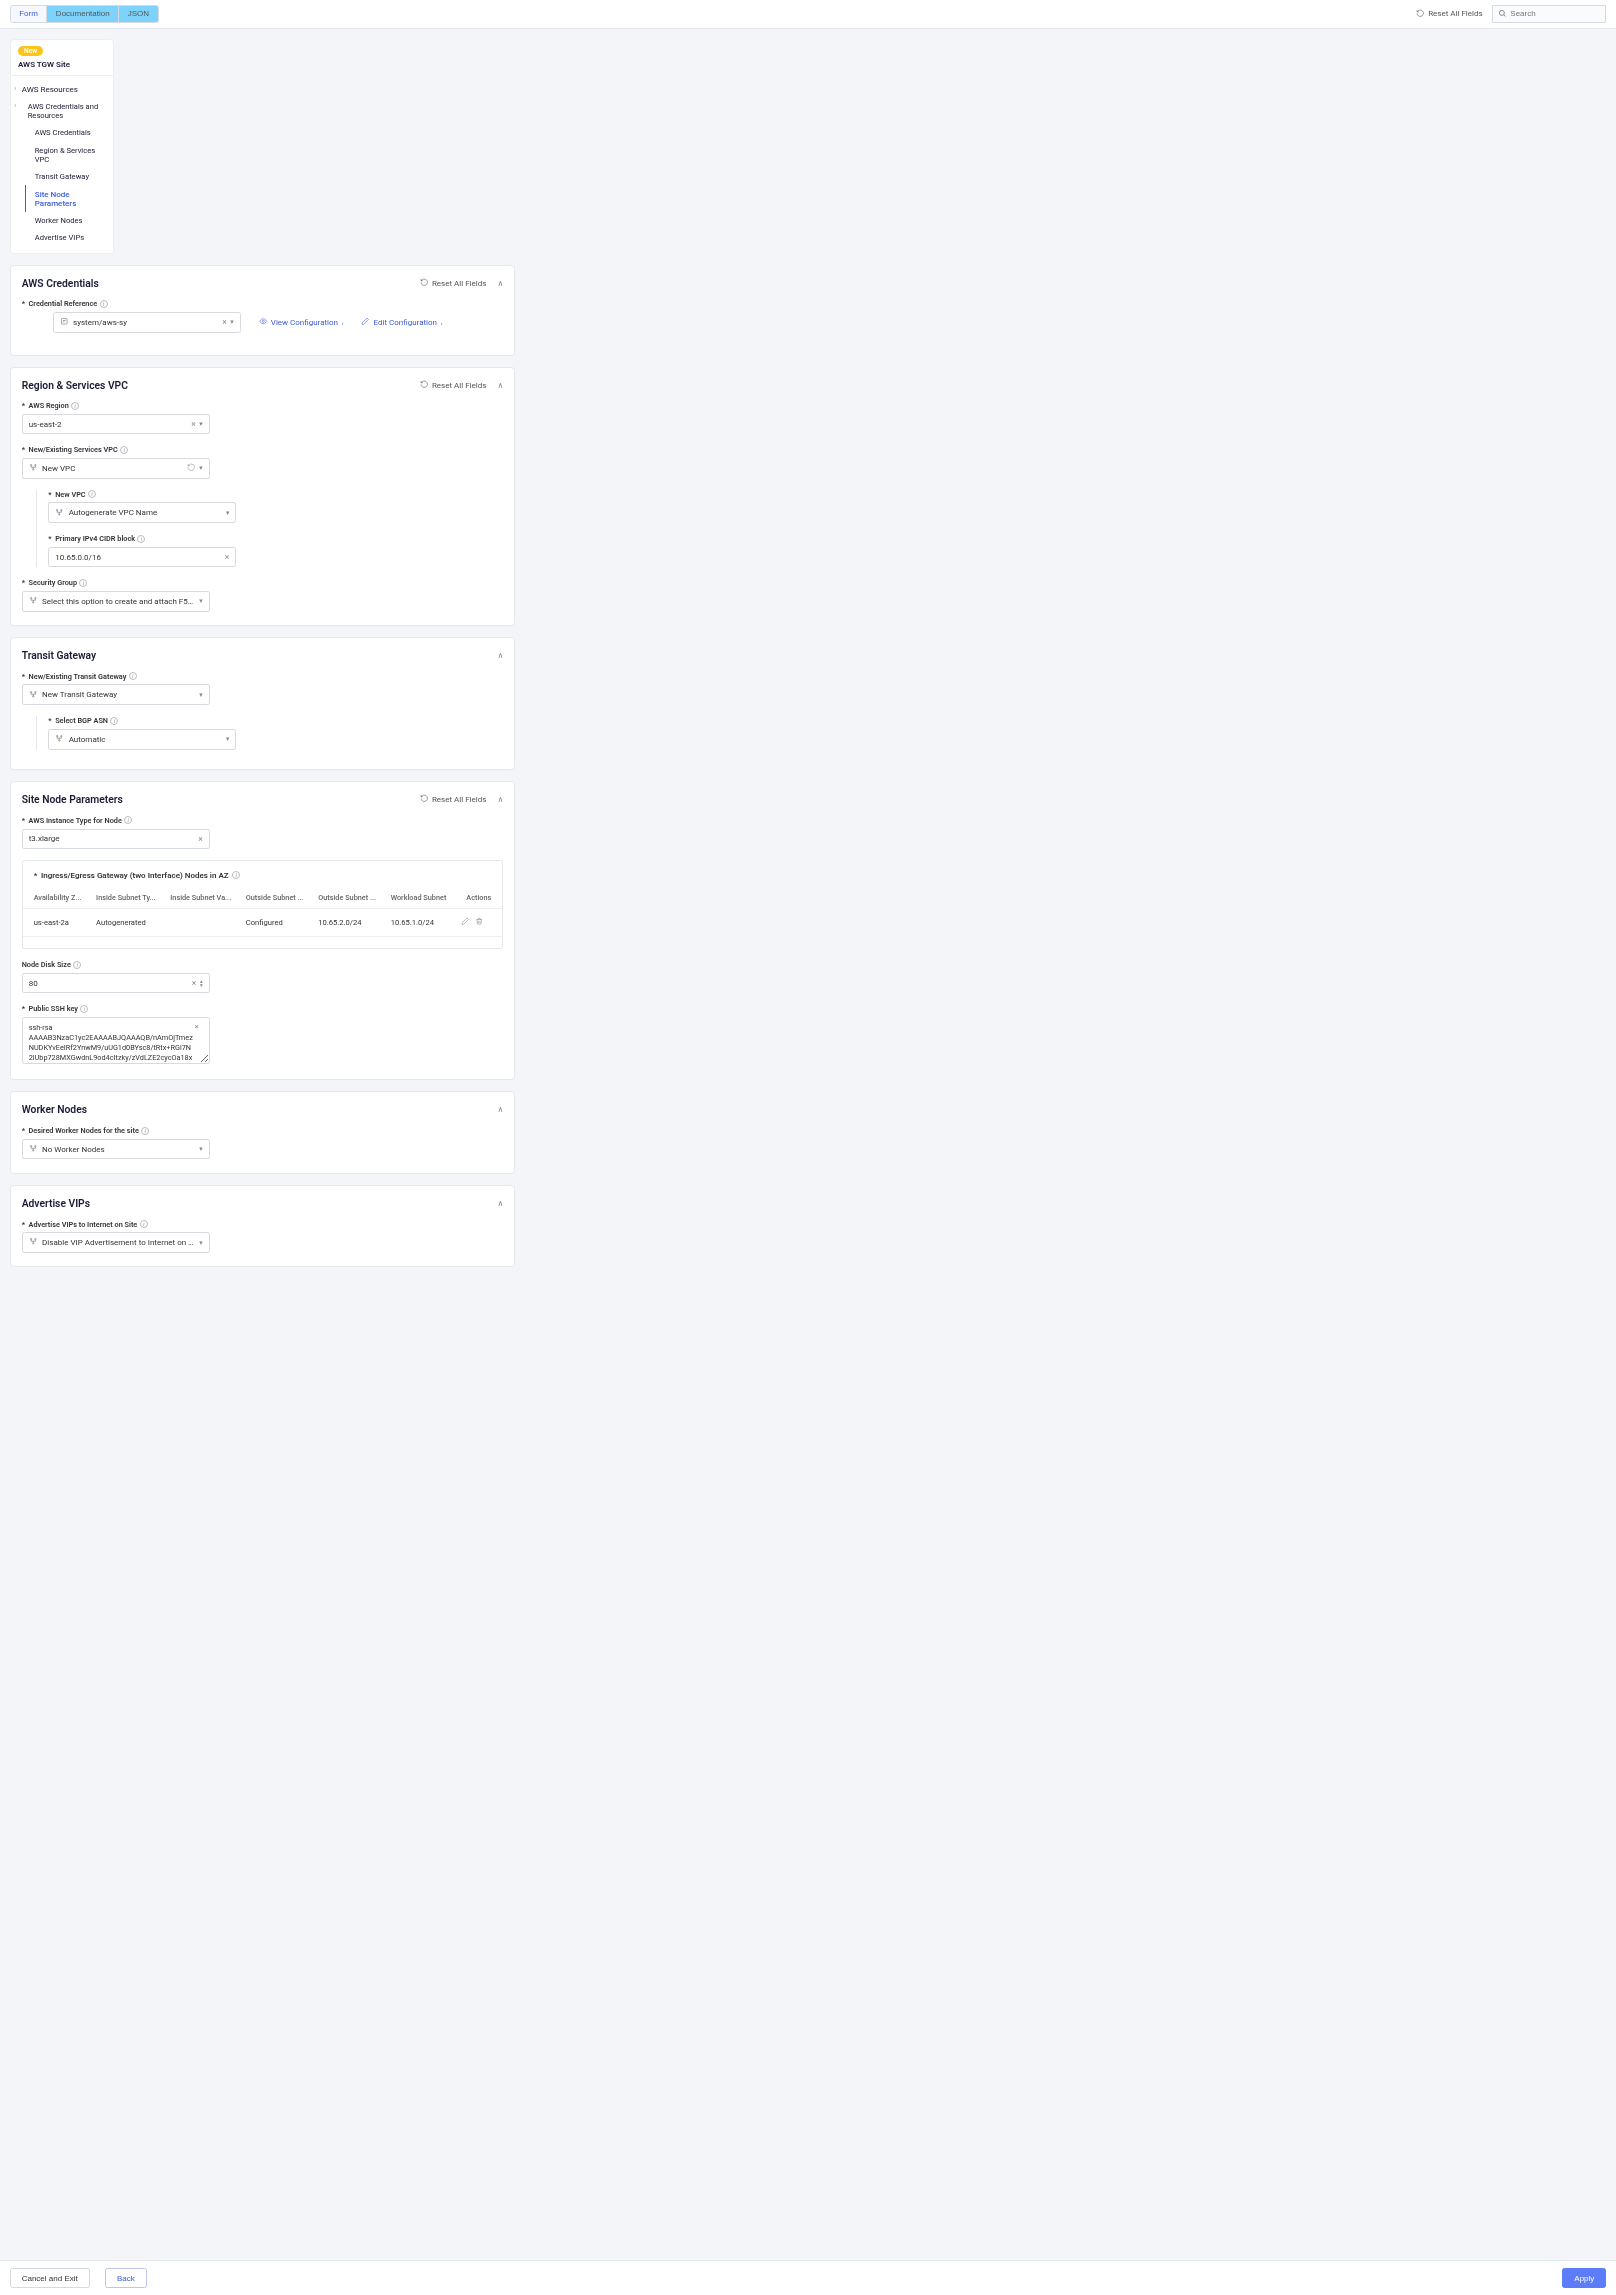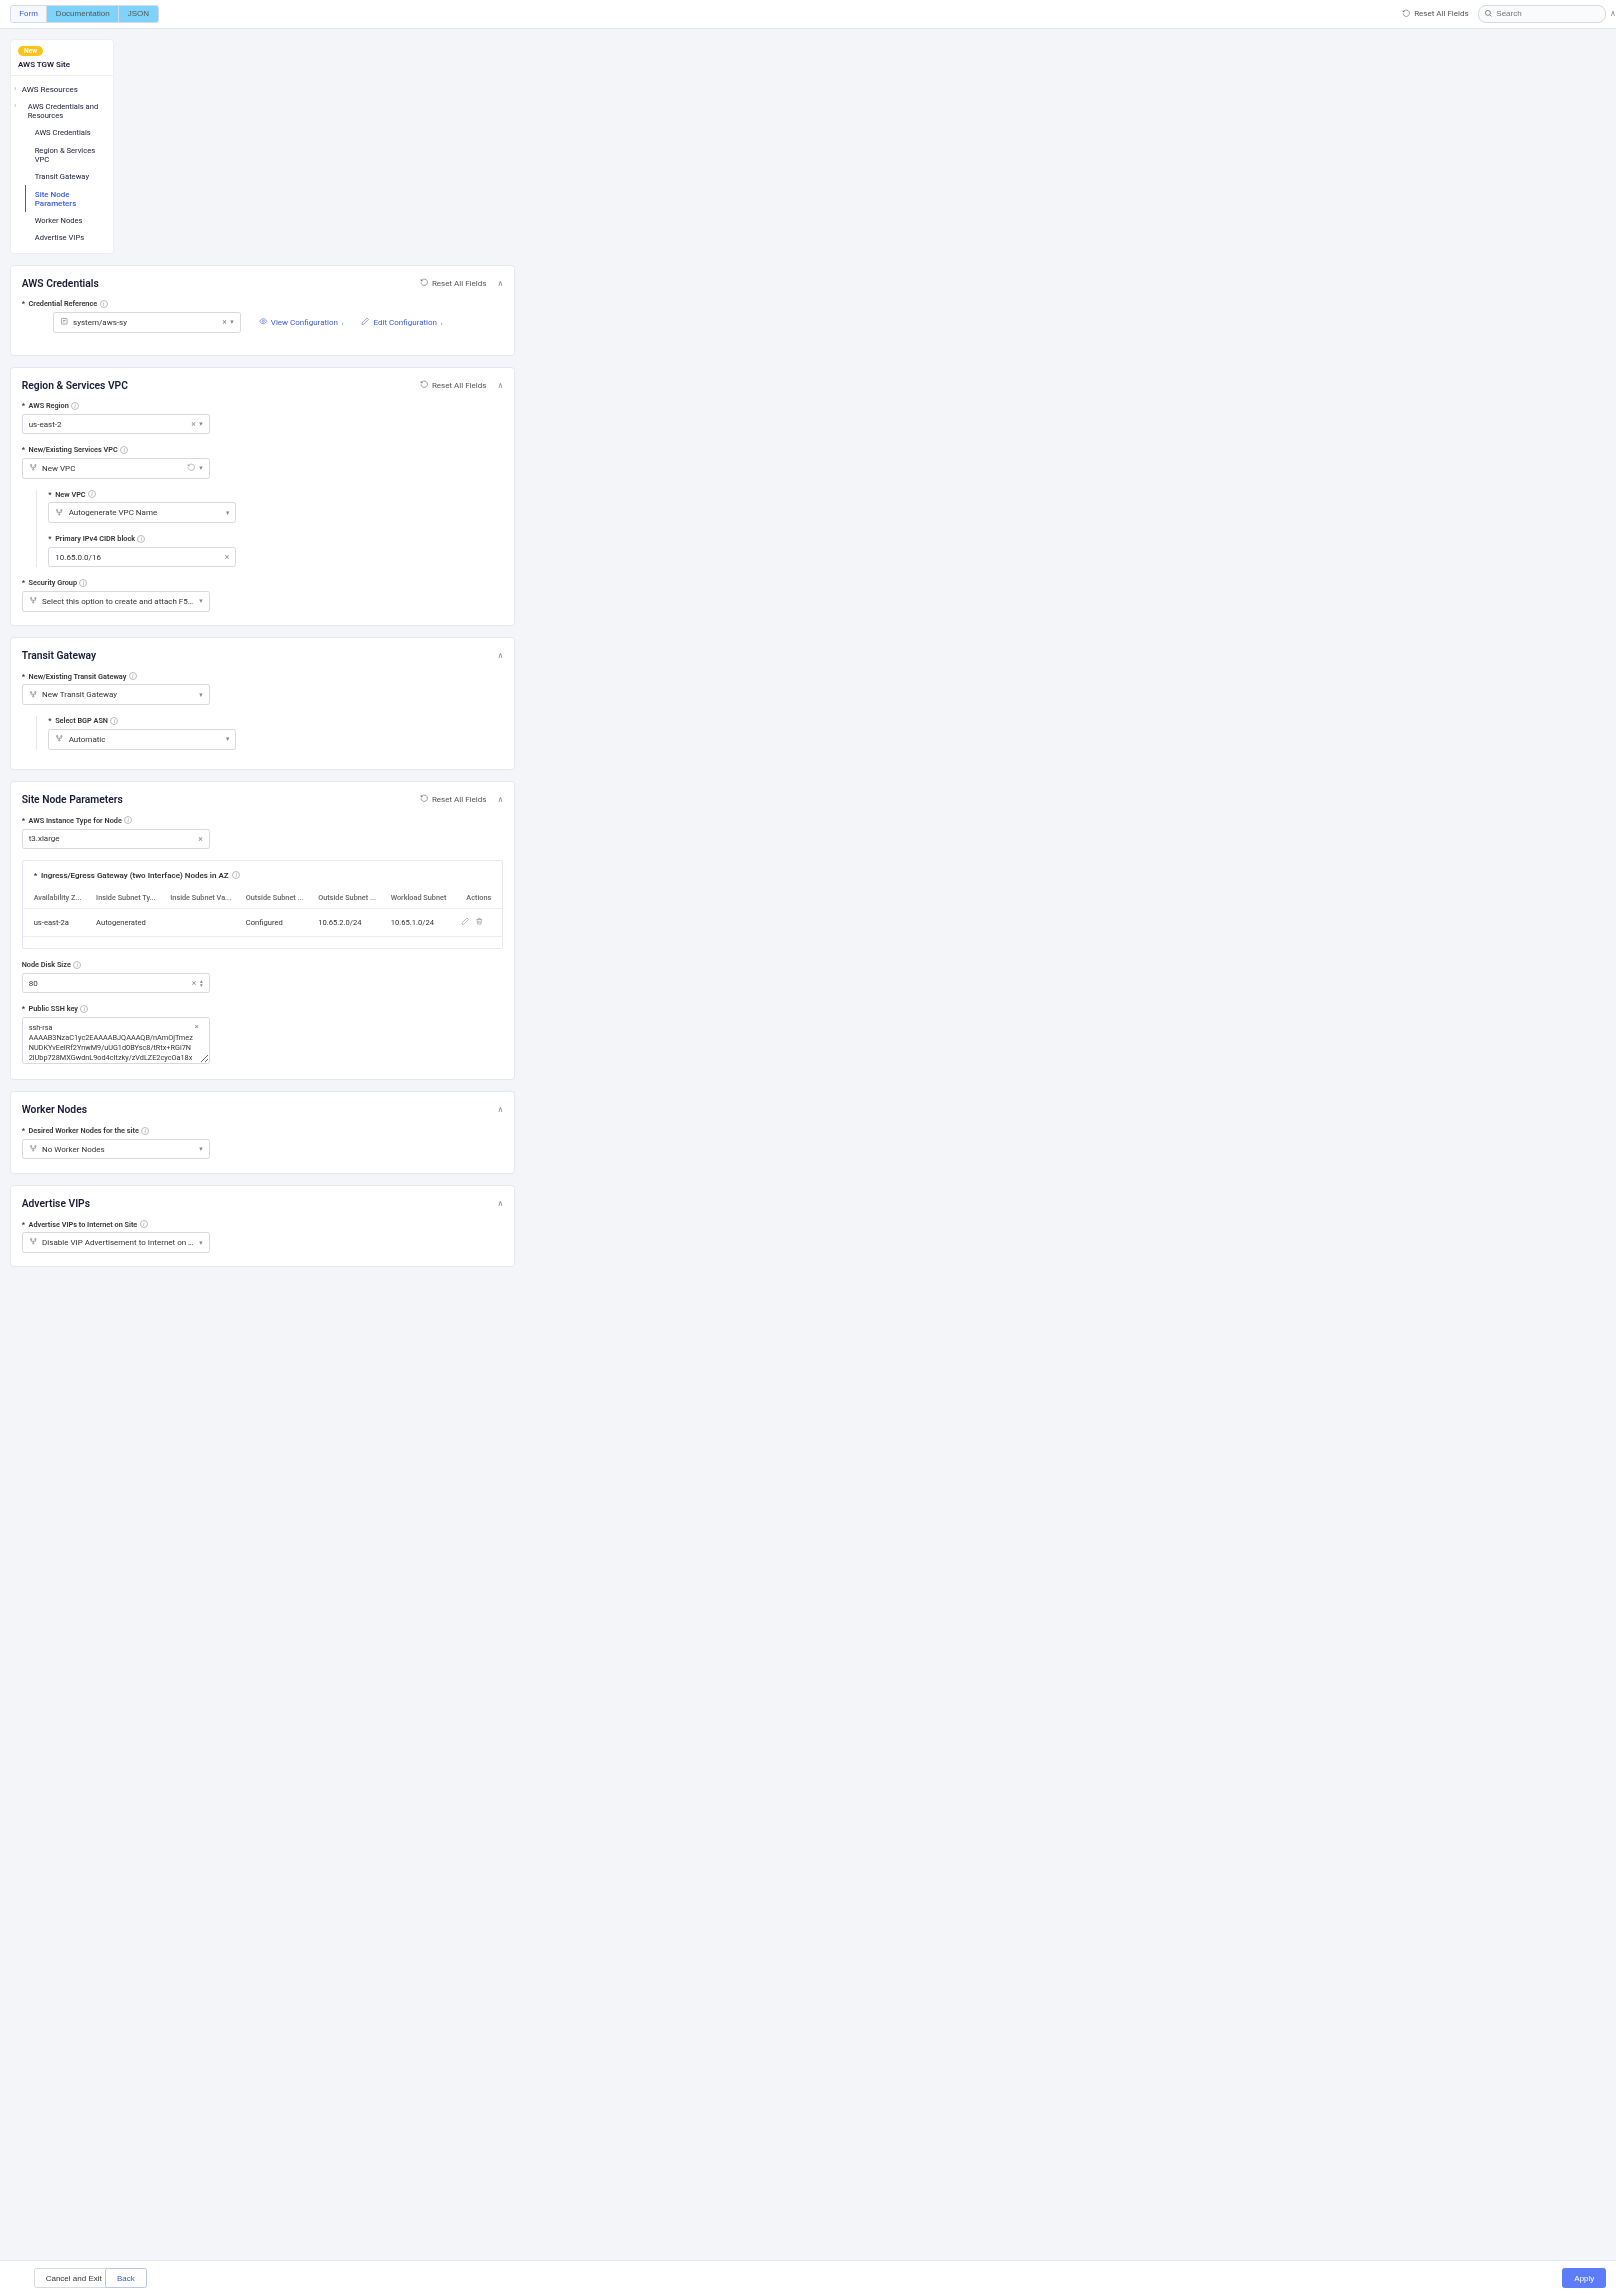--- a/index.html
+++ b/index.html
@@ -5,21 +5,21 @@
 * { box-sizing: border-box; margin: 0; padding: 0; }
 body { font-family: -apple-system, BlinkMacSystemFont, "Segoe UI", Roboto, Helvetica, Arial, sans-serif; font-size: 8px; color: #333; background: #f4f5f8; }
 
 .topbar { display: flex; align-items: center; justify-content: space-between; padding: 4.9px 9.7px; background: #fff; border-bottom: 0.6px solid #e4e7ed; }
 .tab-group { display: flex; border: 0.6px solid #d6d9e0; border-radius: 2.4px; overflow: hidden; }
 .tab-btn { padding: 3.6px 8.5px; background: #7dd3fc; border: none; font-size: 8px; color: #555; cursor: pointer; border-right: 0.6px solid #d6d9e0; }
 .tab-btn:last-child { border-right: none; }
 .tab-btn.active { color: #3b5bdb; font-weight: 500; background: #f6f8ff; }
 .topbar-right { display: flex; align-items: center; gap: 9.7px; }
 .reset-link { display: flex; align-items: center; gap: 3.6px; color: #555; font-size: 8px; cursor: pointer; }
-.search-wrap { position: relative; display: flex; align-items: center; border: 0.6px solid #d6d9e0; border-radius: 8px; padding: 2.4px 4.9px; width: 128px; background:#fafbfc;}
+.search-wrap { position: relative; display: flex; align-items: center; border: 0.6px solid #d6d9e0; border-radius: 1px; padding: 2.4px 4.9px; width: 114px; background:#fafbfc;}
 .search-wrap input { border: none; outline: none; flex: 1; margin-left: 3.6px; font-size: 8px; background:transparent; color:#666;}
 .search-nav { display: flex; gap: 2.4px; margin-left: 3.6px; color: #888; }
 
 .layout { display: flex; align-items: flex-start; padding: 9.7px; gap: 11px; padding-bottom: 49px; flex-direction: column;}
 .sidebar { width: 104px; background: #fff; border-radius: 3.6px; padding-bottom: 6px; flex-shrink:0; border:0.6px solid #eee;}
 .sidebar .badge { display: inline-block; background: #fcc419; color: #fff; font-size: 6.7px; padding: 1.2px 6px; border-radius: 6px; margin: 6px 7.3px 3.6px; font-weight:600;}
 .sidebar .title { font-weight: 600; font-size: 8px; padding: 0 7.3px 6px; color:#1a1b36; }
 .nav-list { list-style: none; border-top: 0.6px solid #eee; padding-top: 4.9px; }
 .nav-list li { font-size: 8px; padding: 4.2px 7.3px 4.2px 11px; color: #1a1b36; cursor: pointer; position:relative;}
 .nav-list .caret::before { content:"›"; position:absolute; left:3.6px; color:#999; font-size:6.7px;}
@@ -61,21 +61,21 @@
 td:first-child { padding-left: 11px; }
 .row-actions { display:flex; gap:6px; color:#888; justify-content:flex-end; padding-right:11px;}
 .add-item { display:inline-flex; align-items:center; gap:3.6px; border:0.6px solid #3b5bdb; color:#3b5bdb; padding:3.6px 9.7px; border-radius:2.4px; font-size:8px; cursor:pointer; margin:9.7px auto 0;}
 .add-wrap { text-align:center;}
 
 textarea.ssh { width: 188px; height: 47px; border: 0.6px solid #d6d9e0; border-radius: 2.4px; padding: 4.9px 14.6px 4.9px 6px; font-size: 7.3px; font-family: inherit; resize: vertical; color:#333; line-height:1.4;}
 .ssh-wrap { position:relative; width:188px;}
 .ssh-wrap .clr { position:absolute; right:11px; top:4.9px; color:#888; cursor:pointer;}
 
 .footer { position: fixed; bottom: 0; left: 0; right: 0; display: flex; align-items: center; justify-content: space-between; padding: 7.3px 9.7px; background: #fff; border-top: 0.6px solid #e4e7ed; }
-.footer-left, .footer-right { display: flex; gap: 7.3px; margin-left: 24px;}
+.footer-left, .footer-right { display: flex; gap: 7.3px;}
 .btn { border: 0.6px solid #d6d9e0; background: #fff; border-radius: 2.4px; padding: 4.2px 11px; font-size: 8px; cursor: pointer; color:#333;}
 .btn.secondary { color: #3b5bdb; border-color: #bcc6e8; }
 .btn.primary { background: #5c7cfa; border-color: #5c7cfa; color: #fff; }
 .footer-center { position:absolute; left:105px;}
 
 svg.icon { width:8.5px; height:8.5px; stroke:currentColor; fill:none; stroke-width:1.6; }
 .branch-icon svg { width:8.5px; height:8.5px; }
 </style>
 </head>
 <body>

